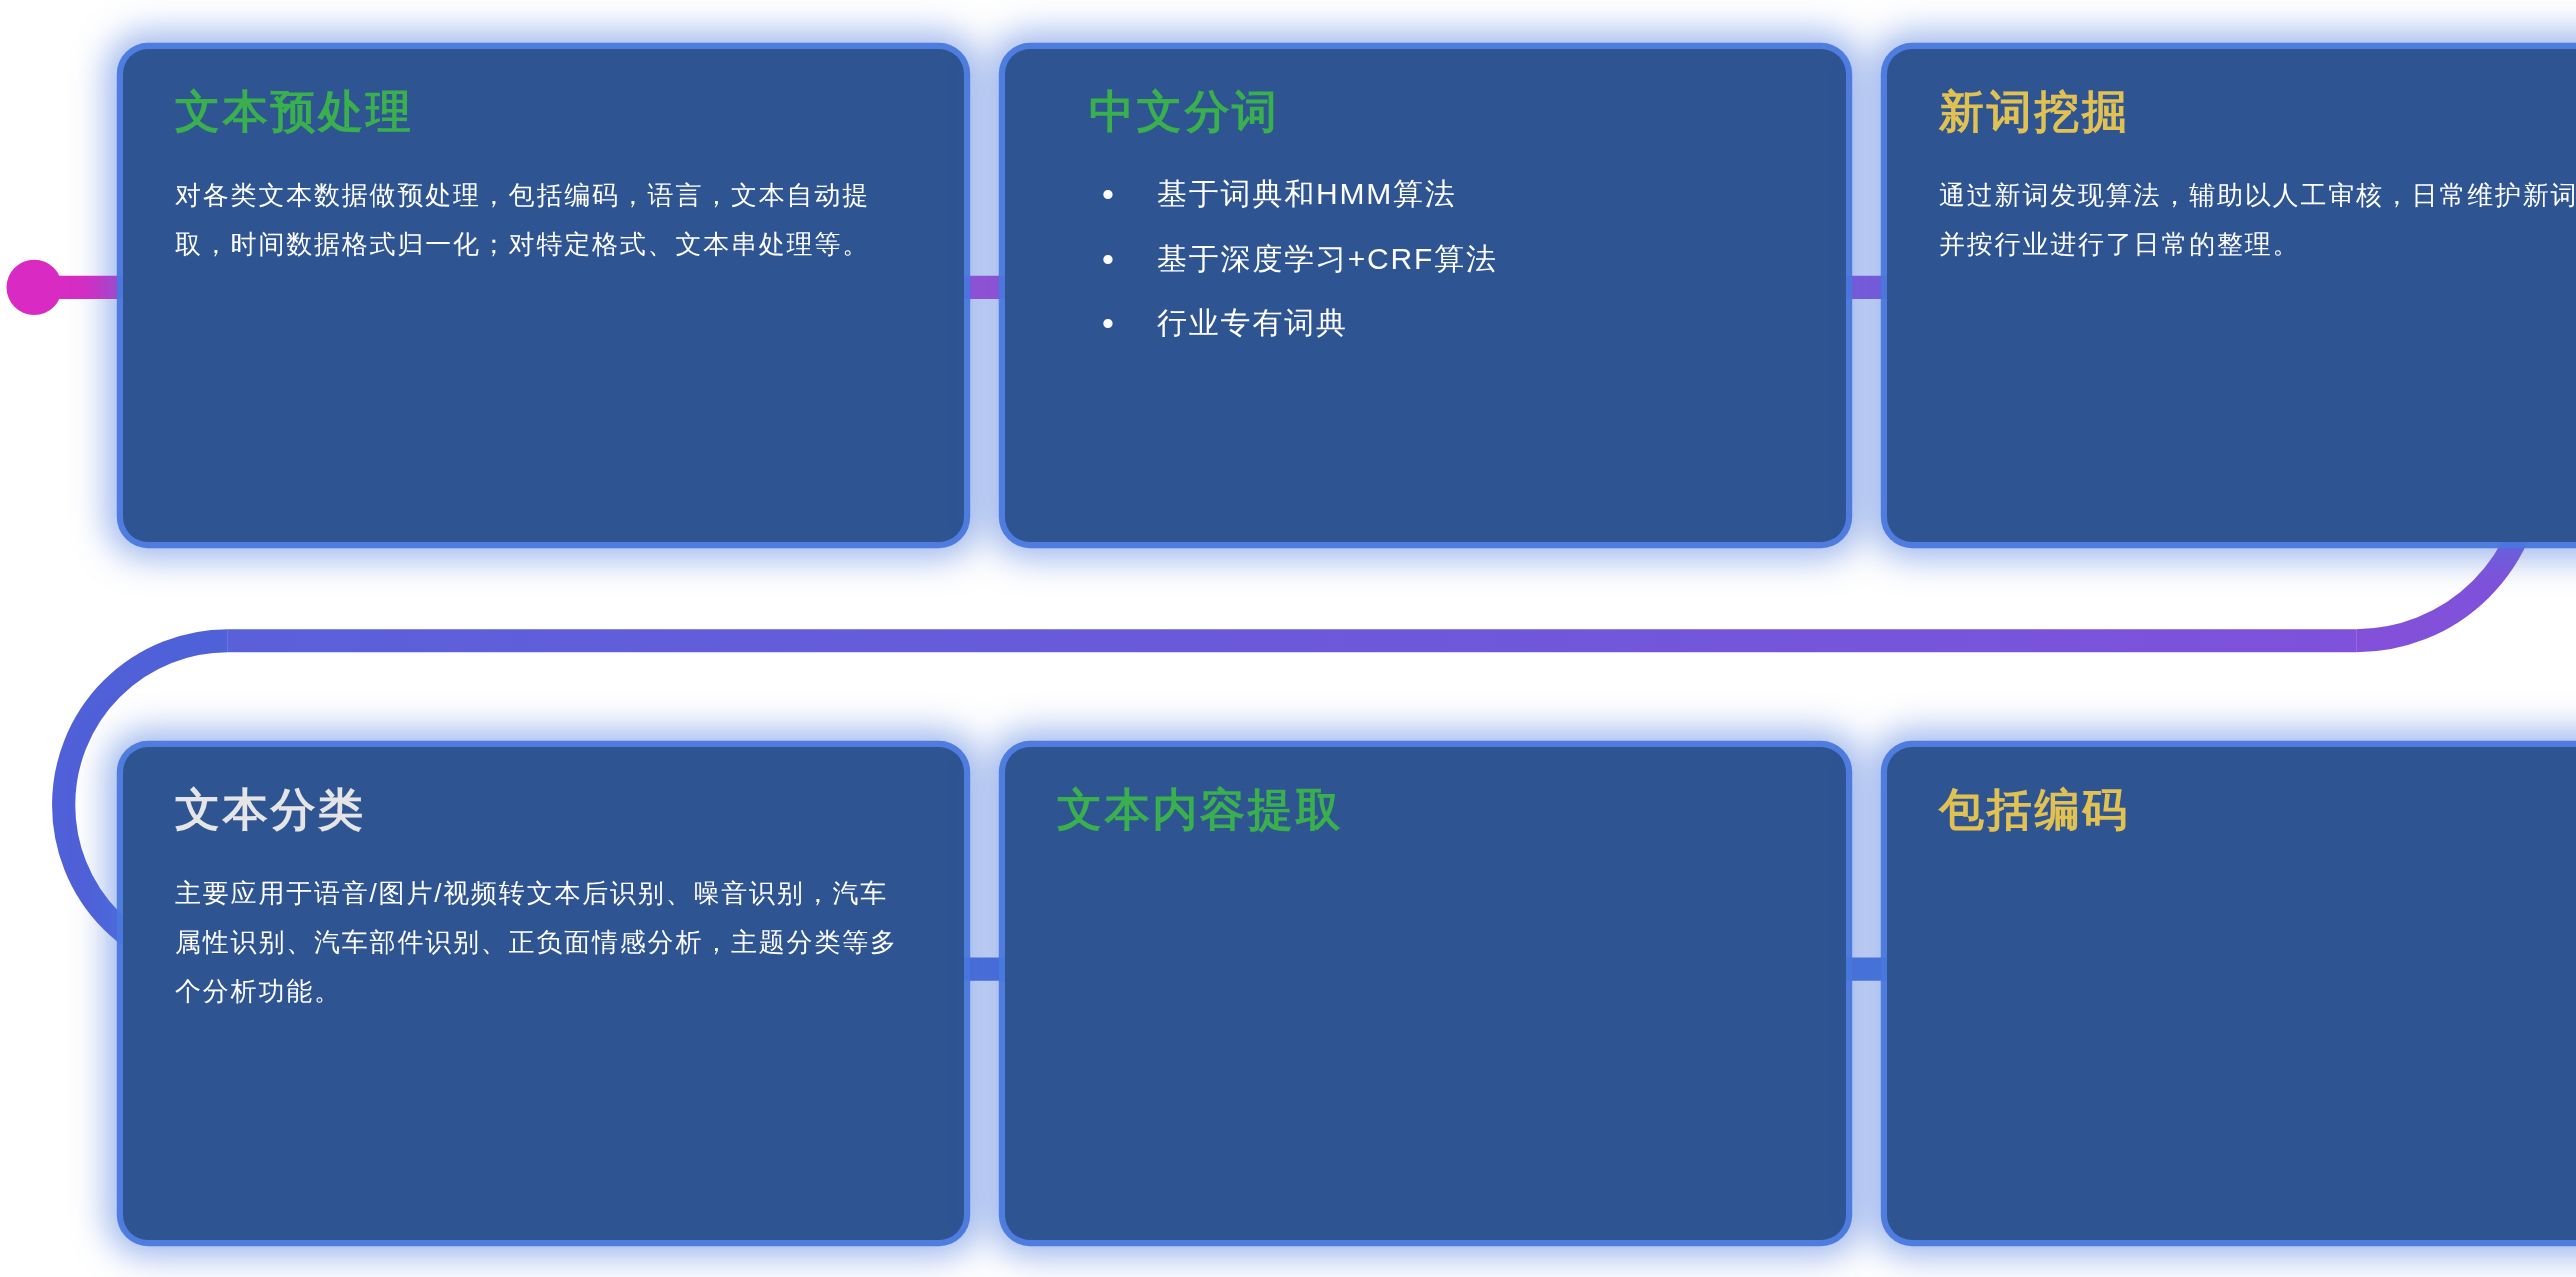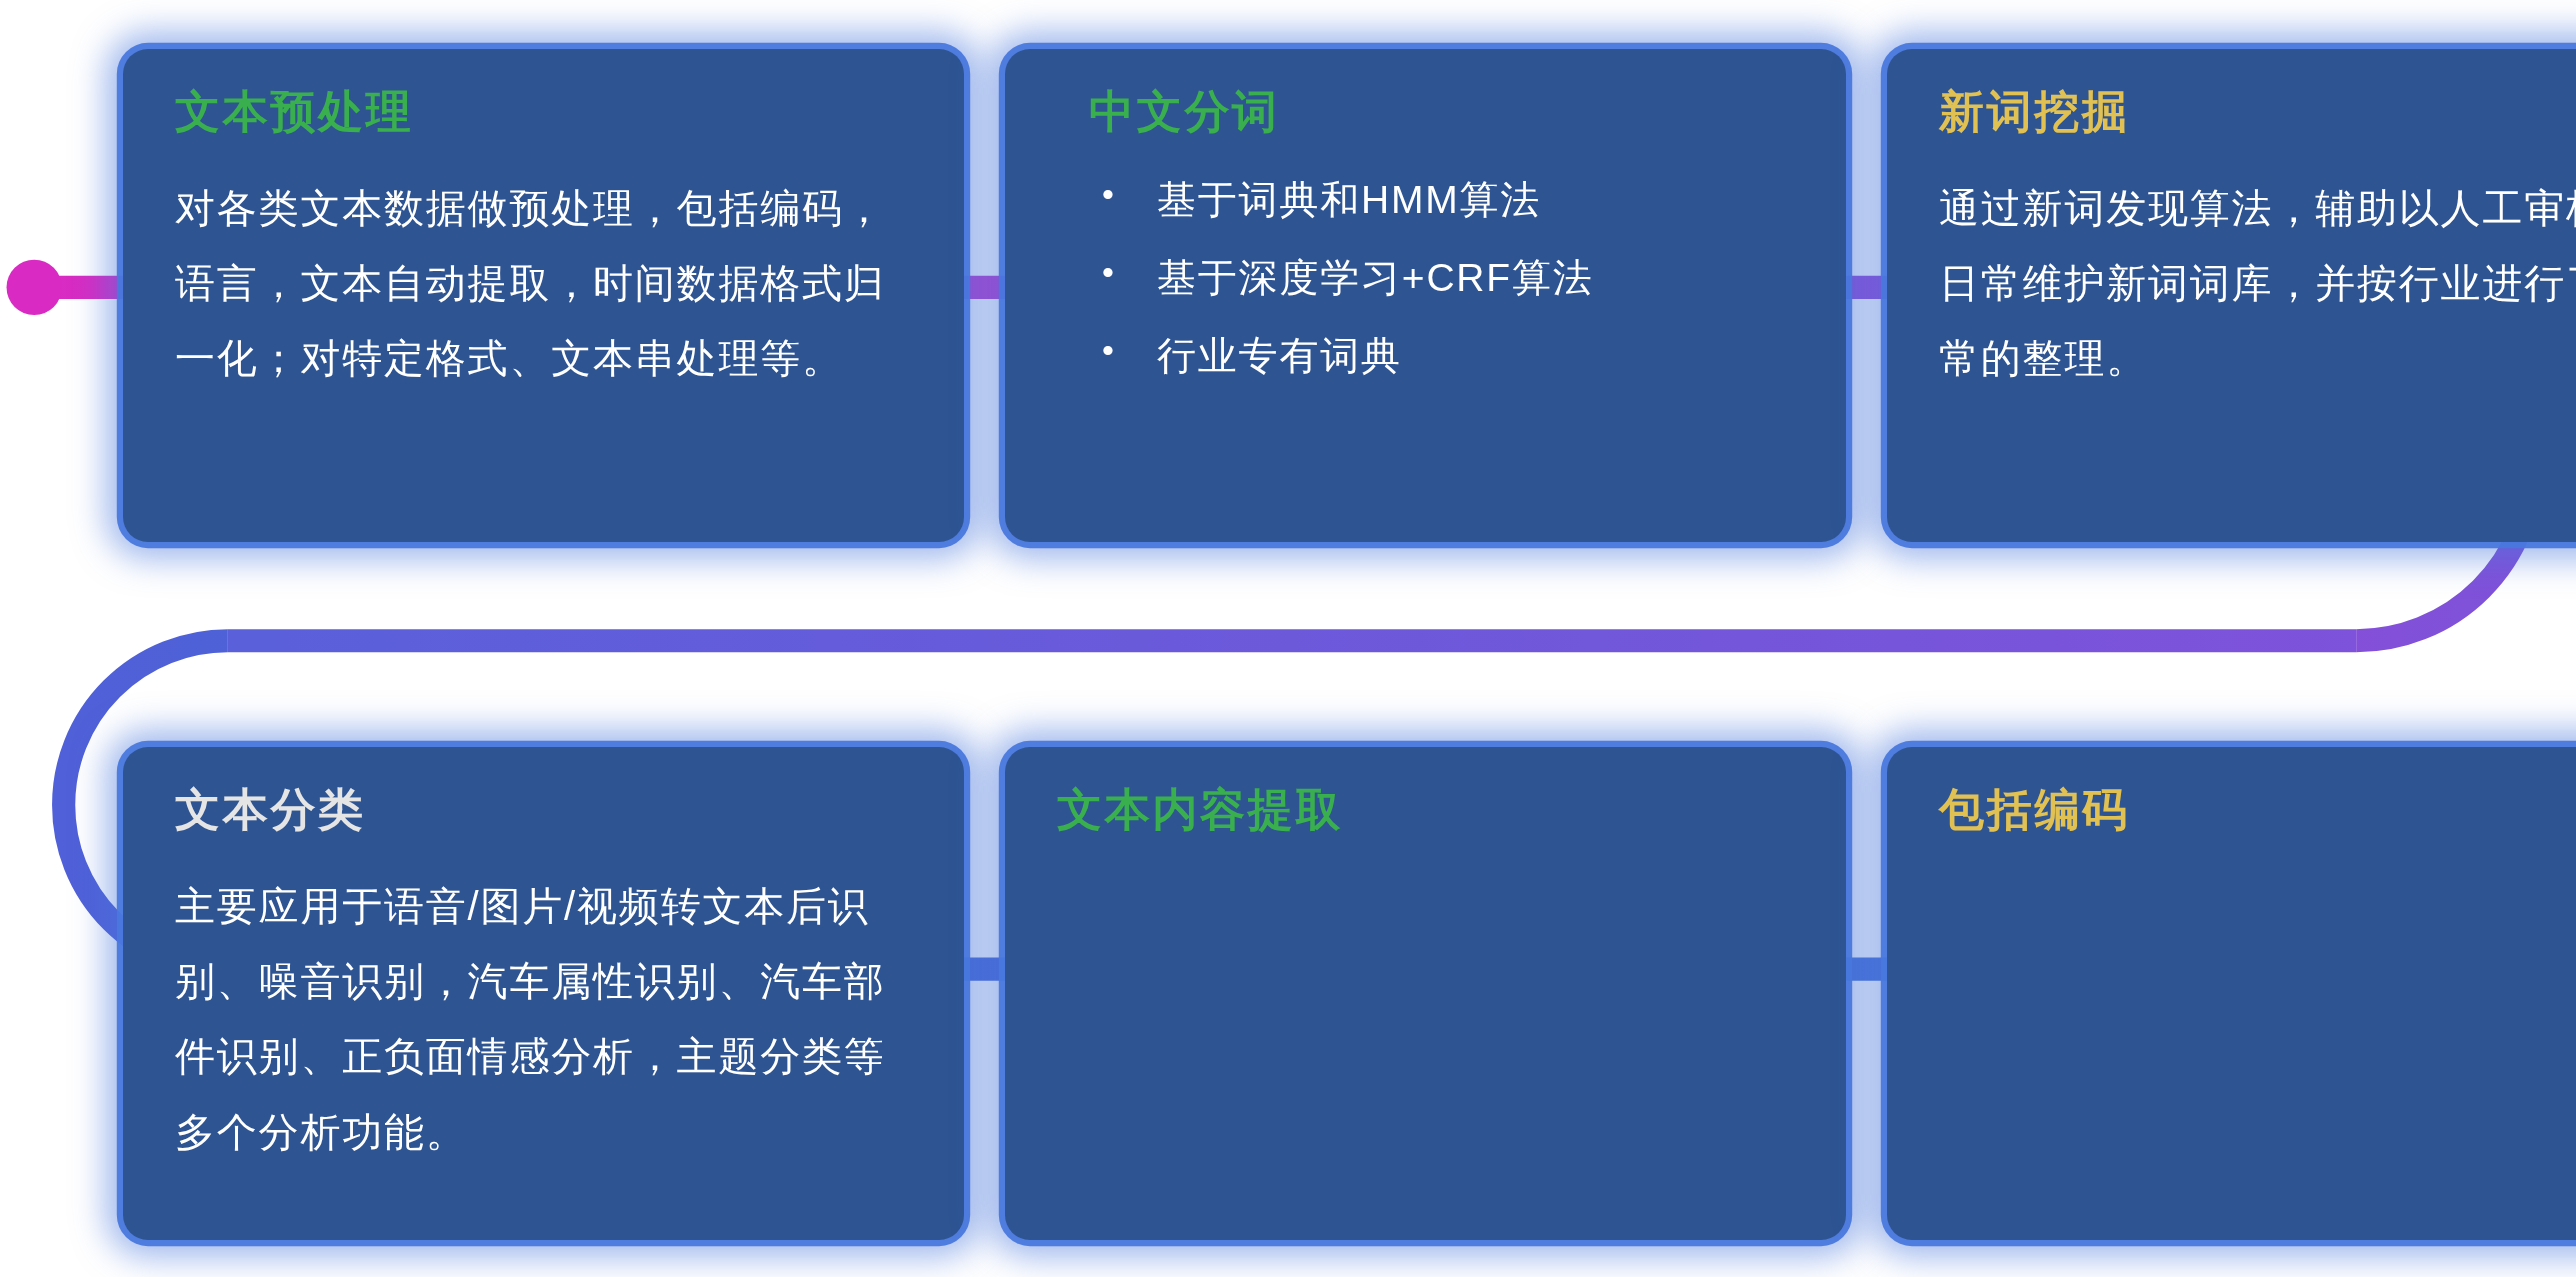--- a/index.html
+++ b/index.html
@@ -38,30 +38,30 @@
   .card-title {
     margin: 0 0 32px 0;
     font-size: 45px;
     font-weight: bold;
     letter-spacing: 2.7px;
     line-height: 1.2;
   }
   .card-body {
     margin: 0;
     color: #ffffff;
-    font-size: 40px;
+    font-size: 26px;
     line-height: 1.88;
     letter-spacing: 1.8px;
   }
   .card-bullets {
     list-style: none;
     margin: 12.5px 0 0 0;
     padding: 0;
     color: #ffffff;
-    font-size: 39px;
+    font-size: 30px;
     letter-spacing: 1.8px;
   }
   .card-bullets li {
     position: relative;
     padding-left: 100px;
     line-height: 1.5;
     margin-bottom: 19.6px;
   }
   .card-bullets li::before {
     content: "\2022";

